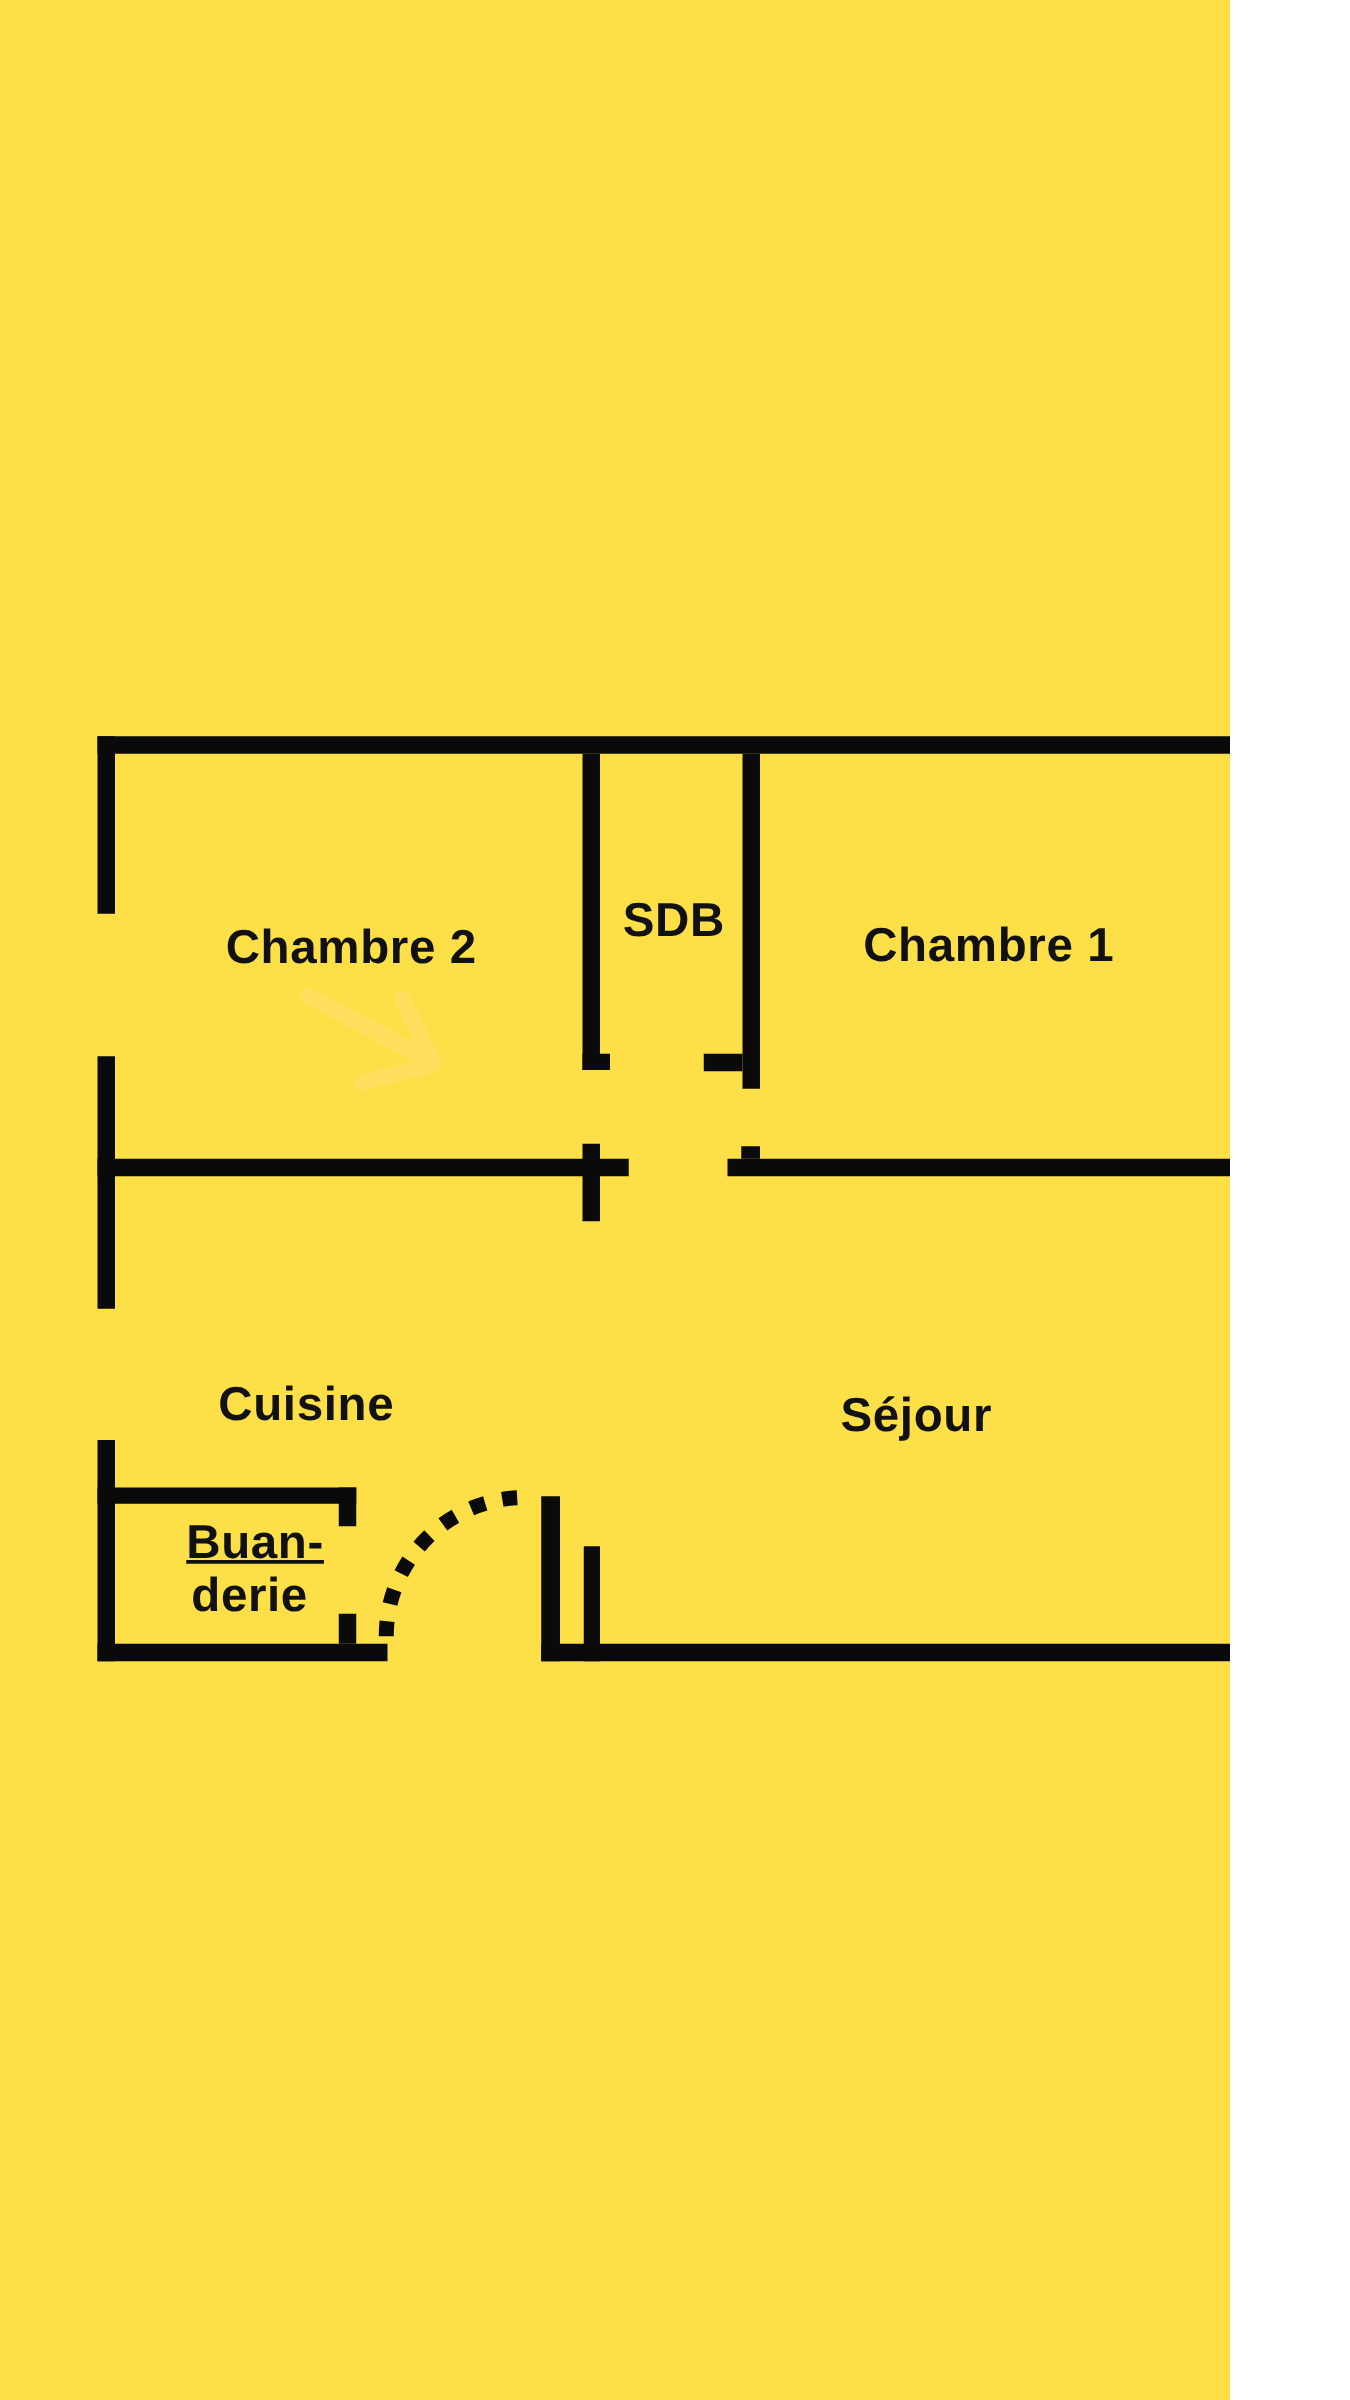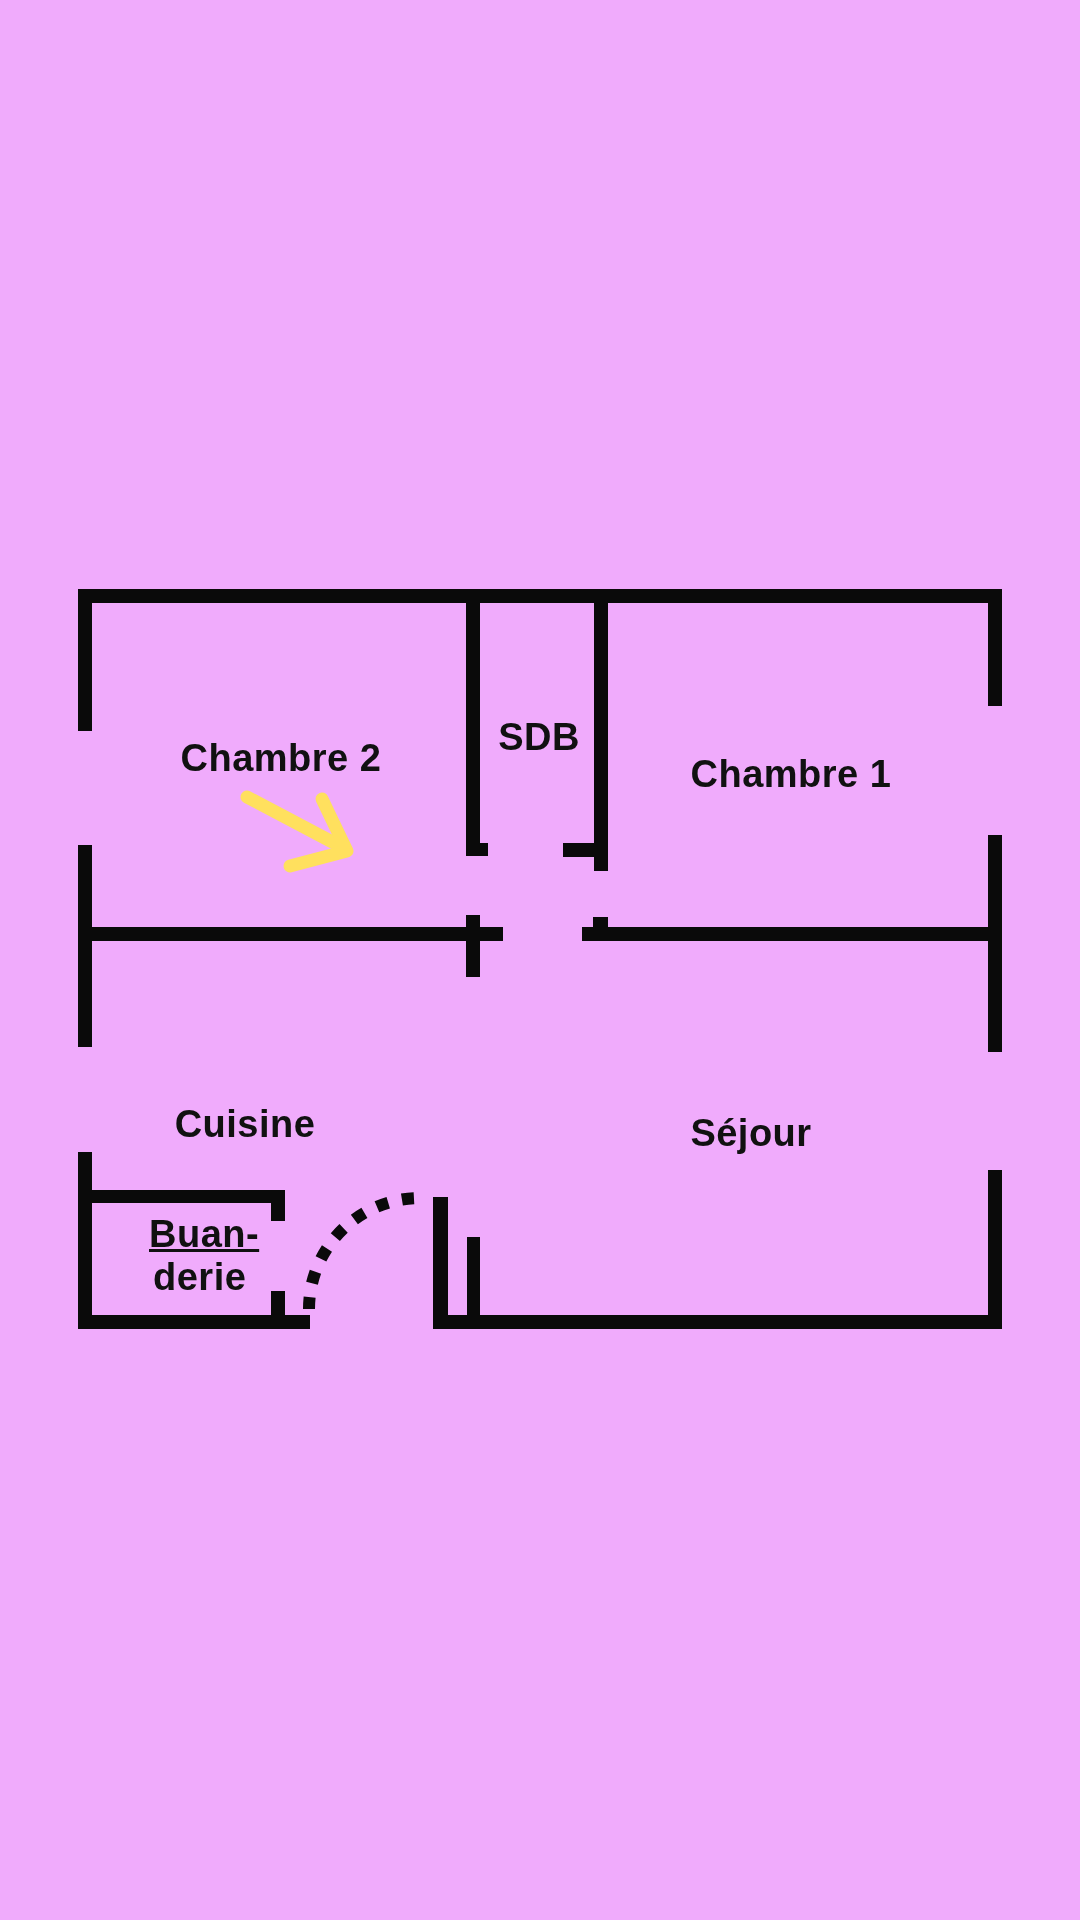--- a/index.html
+++ b/index.html
@@ -2,23 +2,23 @@
 <html><head>
 <meta charset="utf-8">
 <style>
   html, body {
     margin: 0;
     padding: 0;
     background: #ffffff;
   }
   #canvas {
     position: relative;
-    width: 1080px;
+    width: 984px;
     height: 1920px;
-    background: #f0abfc;
+    background: #fde047;
     overflow: hidden;
     font-family: "Liberation Sans", sans-serif;
   }
   .wall {
     position: absolute;
     background: #0a0a0a;
   }
   #graphics {
     position: absolute;
     left: 0; top: 0;
@@ -44,21 +44,21 @@
     transform: translate(-50%, -50%);
     letter-spacing: 0.5px;
   }
   .lbl-left {
     transform: translate(0, -50%);
   }
   #lbl-chambre-2 { left: 281px; top: 758px; }
   #lbl-sdb       { left: 539px; top: 737px; }
   #lbl-chambre-1 { left: 791px; top: 757px; }
   #lbl-cuisine   { left: 245px; top: 1084px; }
-  #lbl-sejour    { left: 733px; top: 1133px; margin-left: 18px; }
+  #lbl-sejour    { left: 733px; top: 1133px; }
   #lbl-buan      { left: 149px; top: 1234px; }
   #lbl-derie     { left: 153px; top: 1277px; }
 </style>
 </head>
 <body>
 
 <div id="canvas">
 
   <div id="walls-layer">
       <div class="wall" style="left: 78px; top: 589px; width: 924px; height: 14px; background: rgb(10, 10, 10);"></div>
@@ -86,19 +86,19 @@
     </div>
 
   <svg id="graphics" viewBox="0 0 1080 1920" xmlns="http://www.w3.org/2000/svg">
     <path class="arc" d="M 309 1309 A 111 111 0 0 1 420 1198" stroke="#0a0a0a" stroke-dasharray="12 14" stroke-width="12"></path>
     <path class="arrow" d="M 247 797 L 338 845" stroke="#ffe05e" stroke-width="13"></path>
     <path class="arrow" d="M 322 799 L 347 851 L 290 866" stroke="#ffe05e" stroke-width="13"></path>
   </svg>
 
   <div class="lbl" id="lbl-chambre-2" style="color: rgb(17, 17, 17);">Chambre 2</div>
   <div class="lbl" id="lbl-sdb" style="color: rgb(17, 17, 17); text-align: right;">SDB</div>
-  <div class="lbl" id="lbl-chambre-1" style="color: rgb(17, 17, 17); margin-top: 17px;">Chambre 1</div>
+  <div class="lbl" id="lbl-chambre-1" style="color: rgb(17, 17, 17);">Chambre 1</div>
   <div class="lbl" id="lbl-cuisine" style="color: rgb(17, 17, 17); margin-top: 40px;">Cuisine</div>
   <div class="lbl" id="lbl-sejour" style="color: rgb(17, 17, 17);">Séjour</div>
   <div class="lbl lbl-left" id="lbl-buan" style="color: rgb(17, 17, 17); text-decoration: underline;">Buan-</div>
   <div class="lbl lbl-left" id="lbl-derie" style="color: rgb(17, 17, 17);">derie</div>
 
 </div>
 
 </body></html>

